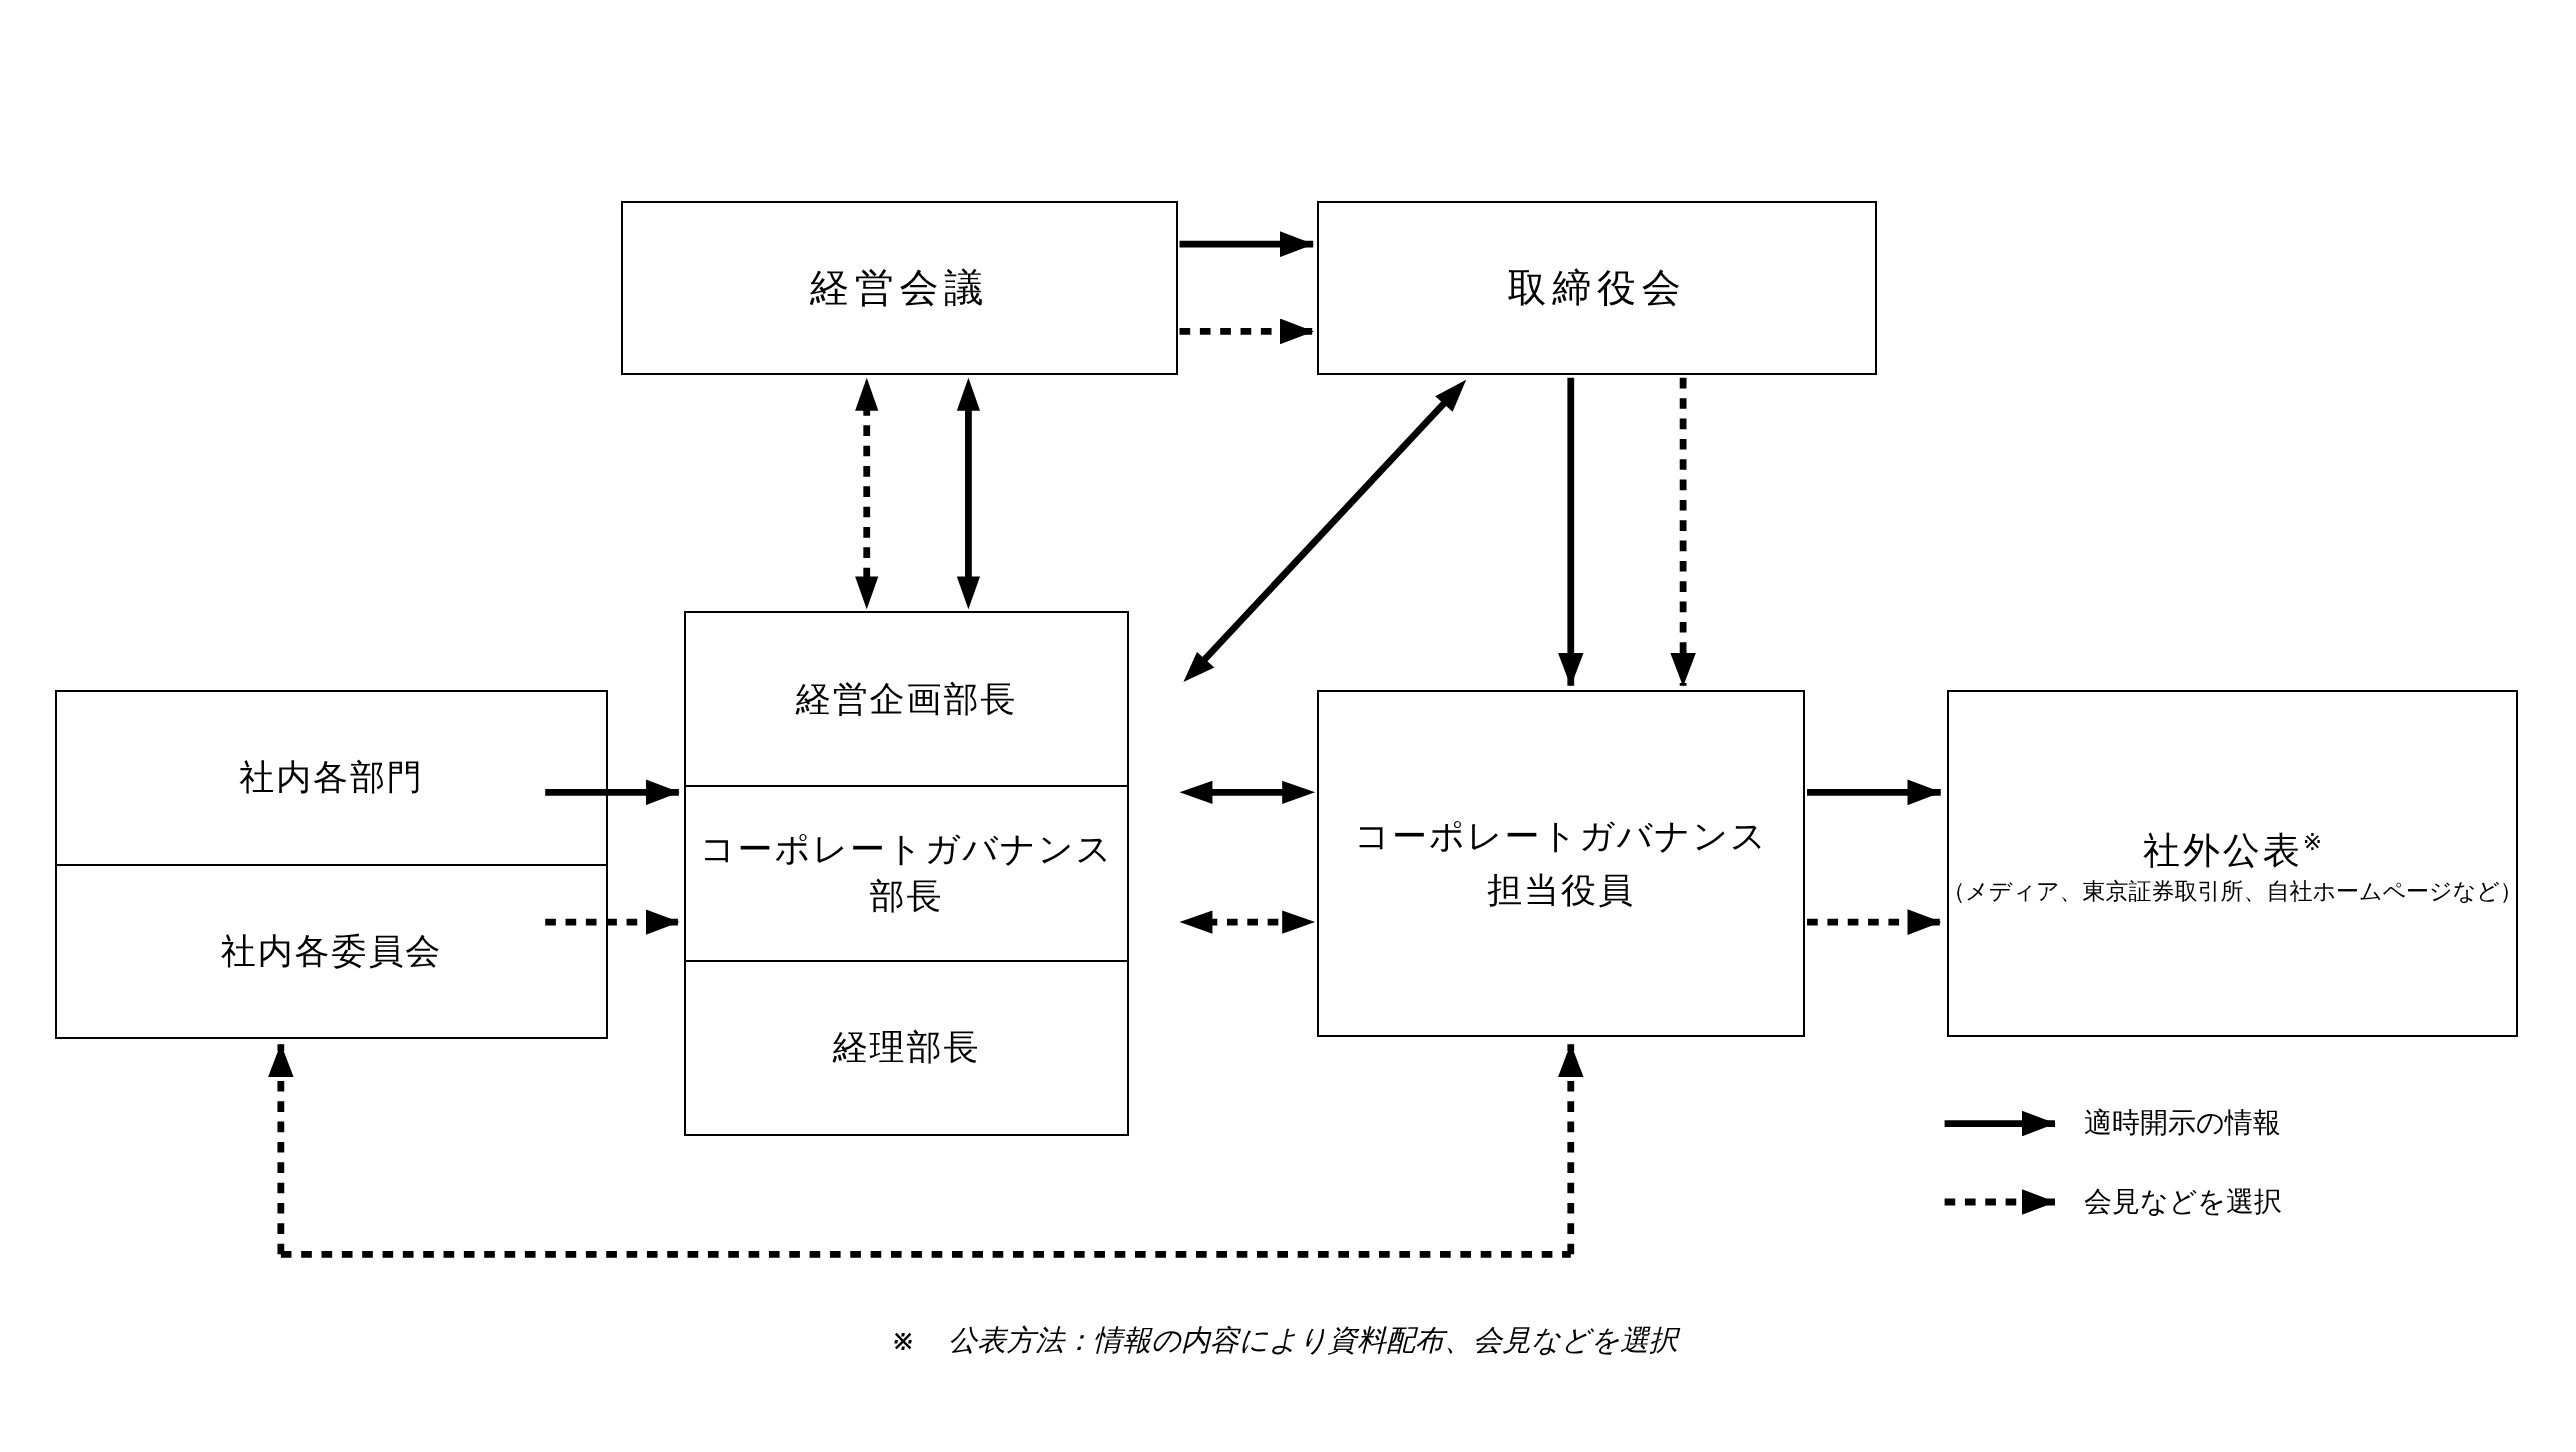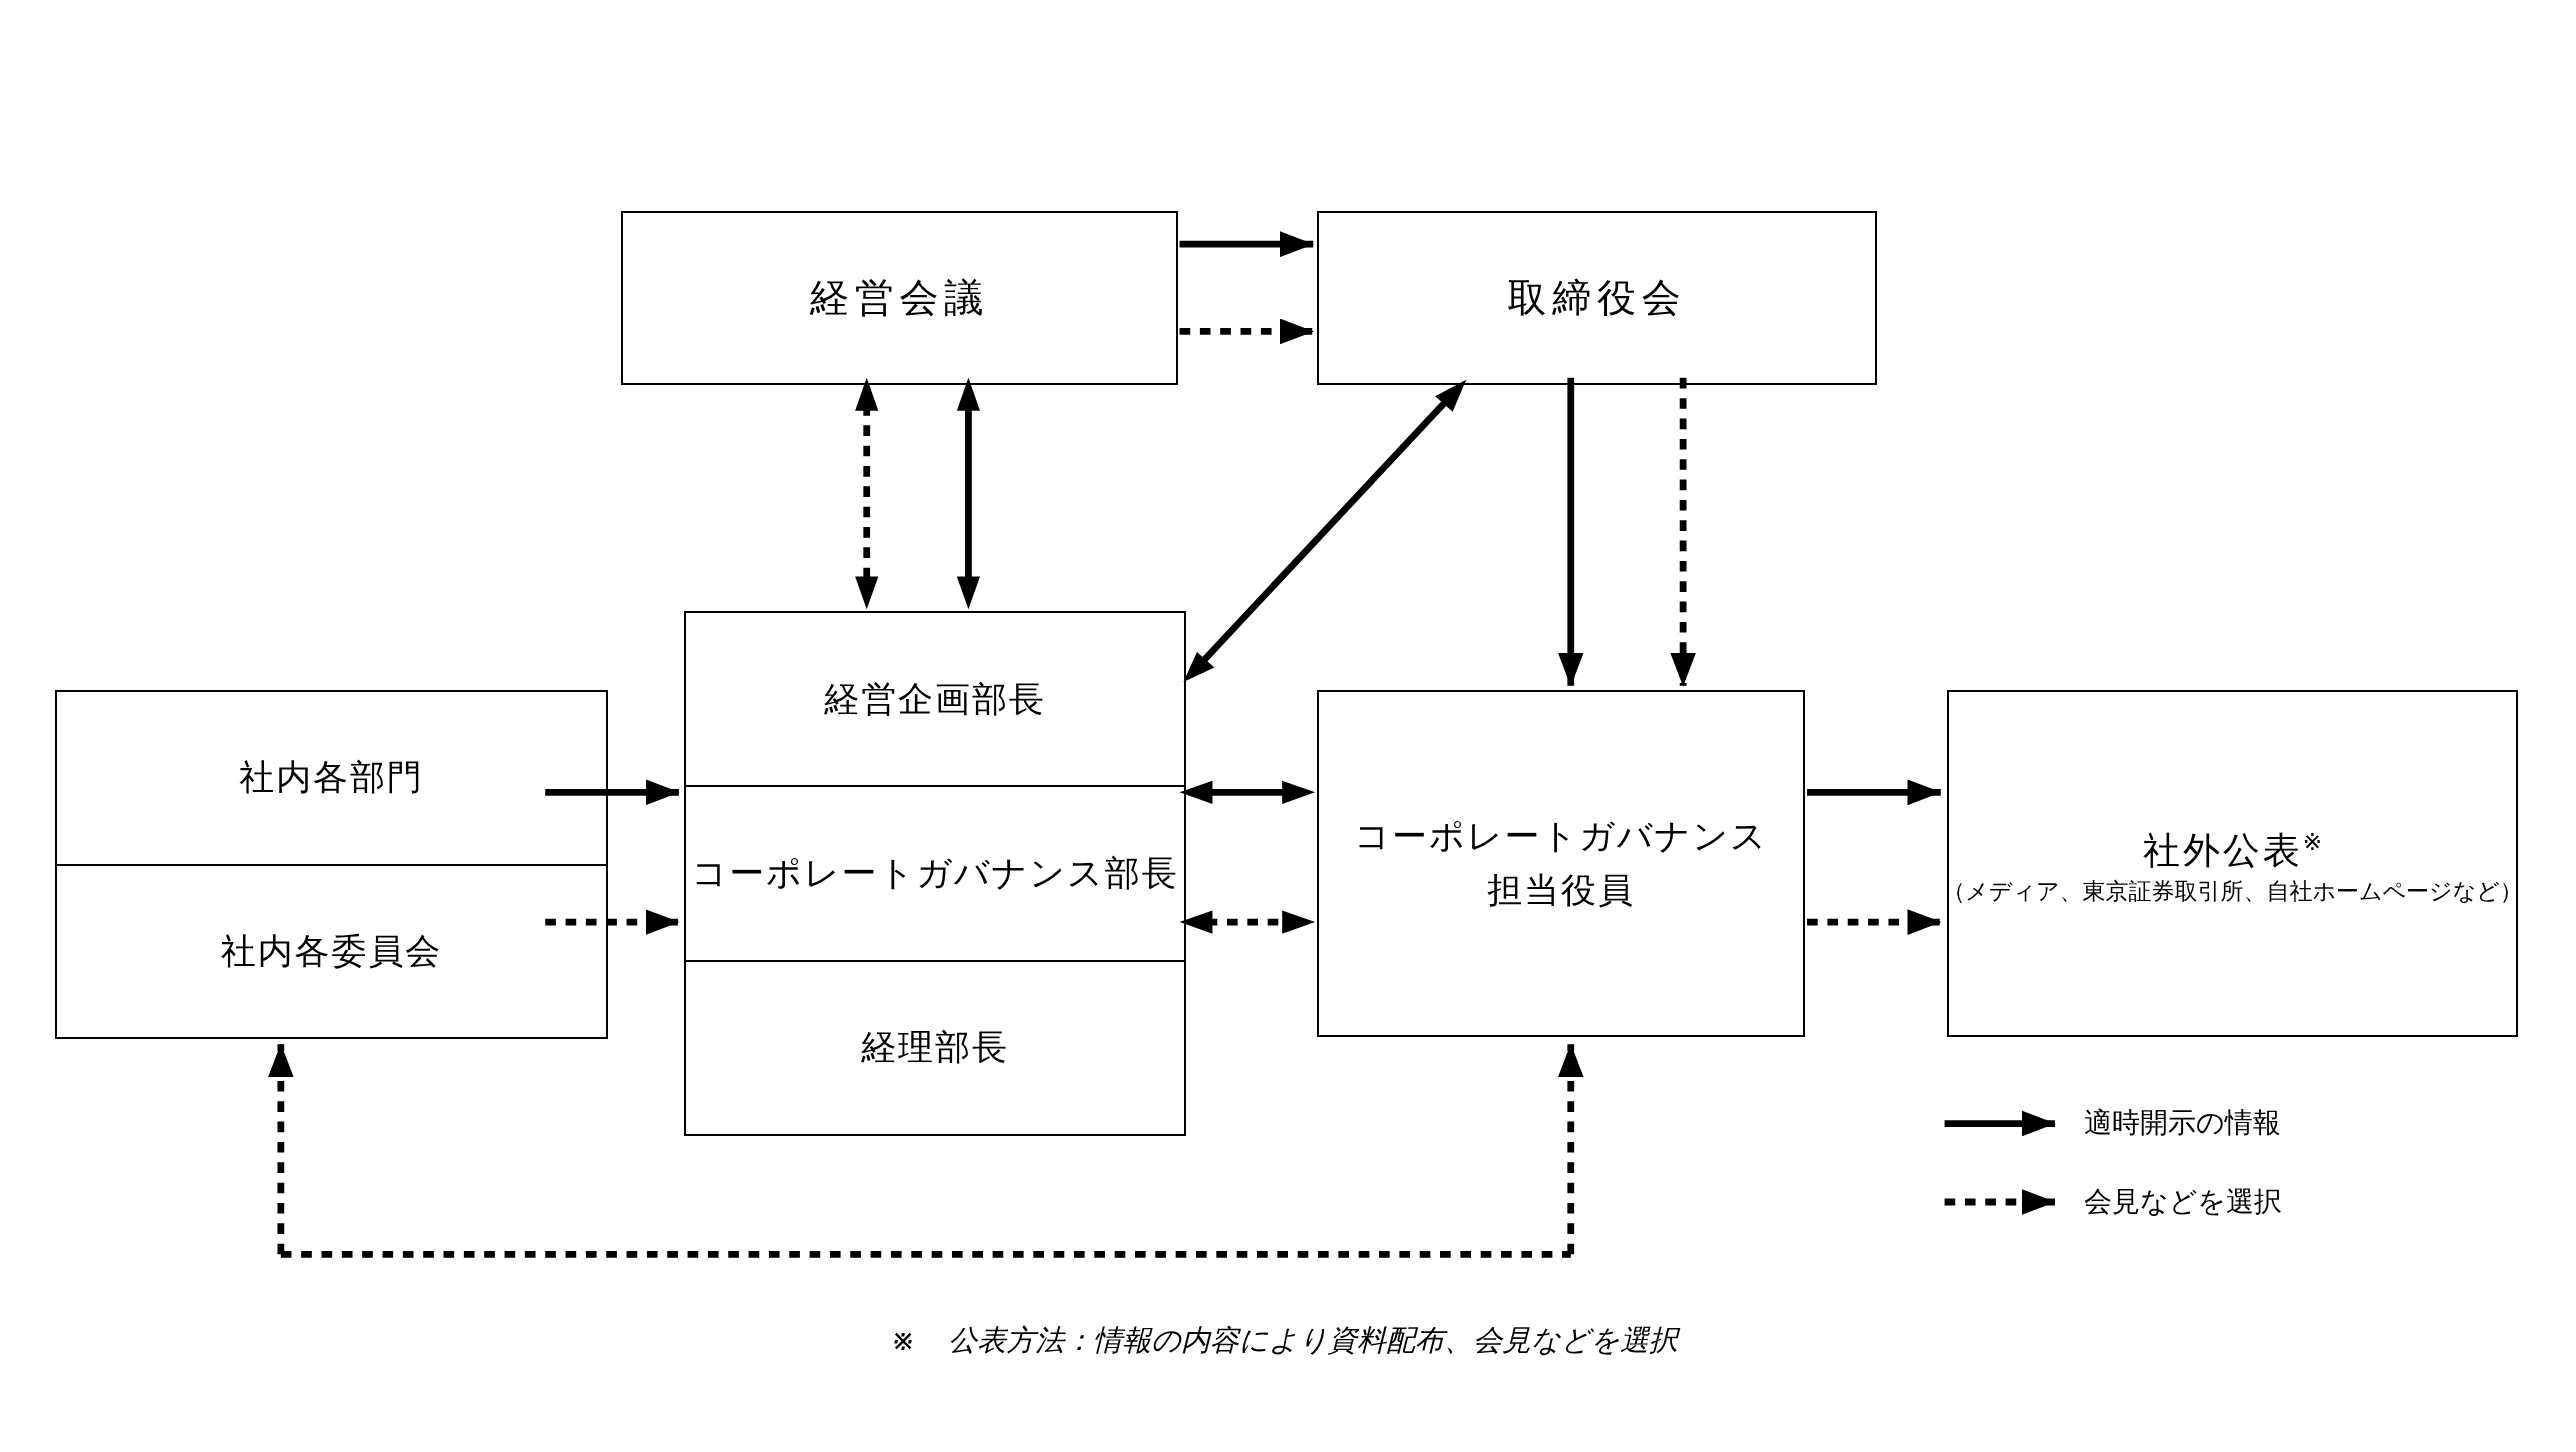--- a/index.html
+++ b/index.html
@@ -24,21 +24,21 @@
   }
   .box.stacked { flex-direction: column; align-items: stretch; padding: 0; }
   .box .row {
     flex: 1 1 0;
     display: flex;
     align-items: center;
     justify-content: center;
     text-align: center;
   }
   .box .row + .row { border-top: 2.9px solid #000000; }
-  .label-xl { font-size: 39px; letter-spacing: 5.8px; margin-top: 10px; }
+  .label-xl { font-size: 39px; letter-spacing: 5.8px; }
   .label-lg { font-size: 35px; letter-spacing: 1.9px; }
   .officer-lines { display: flex; flex-direction: column; gap: 7px; align-items: center; }
   .external-content { display: flex; flex-direction: column; align-items: center; padding-top: 5.8px; }
   .external-title { font-size: 37px; letter-spacing: 2.9px; }
   .external-title .refmark { font-size: 23px; vertical-align: super; letter-spacing: 0; }
   .external-sub { font-size: 23px; letter-spacing: 0; white-space: nowrap; }
   .arrow-layer {
     position: absolute;
     left: 0; top: 0;
     width: 2576px;
@@ -67,21 +67,21 @@
 <div class="stage">
 
   <div class="box label-xl" style="left:621px; top:201px; width:557px; height:174px;">
     <span>経営会議</span>
   </div>
 
   <div class="box label-xl" style="left:1317px; top:201px; width:560px; height:174px;">
     <span>取締役会</span>
   </div>
 
-  <div class="box stacked label-lg" style="left:684px; top:611px; width:502px; height:525px;">
+  <div class="box stacked label-lg" style="left:684px; top:611px; width:445px; height:525px;">
     <div class="row">
       <span>経営企画部長</span>
     </div>
     <div class="row">
       <span>コーポレートガバナンス部長</span>
     </div>
     <div class="row">
       <span>経理部長</span>
     </div>
   </div>

